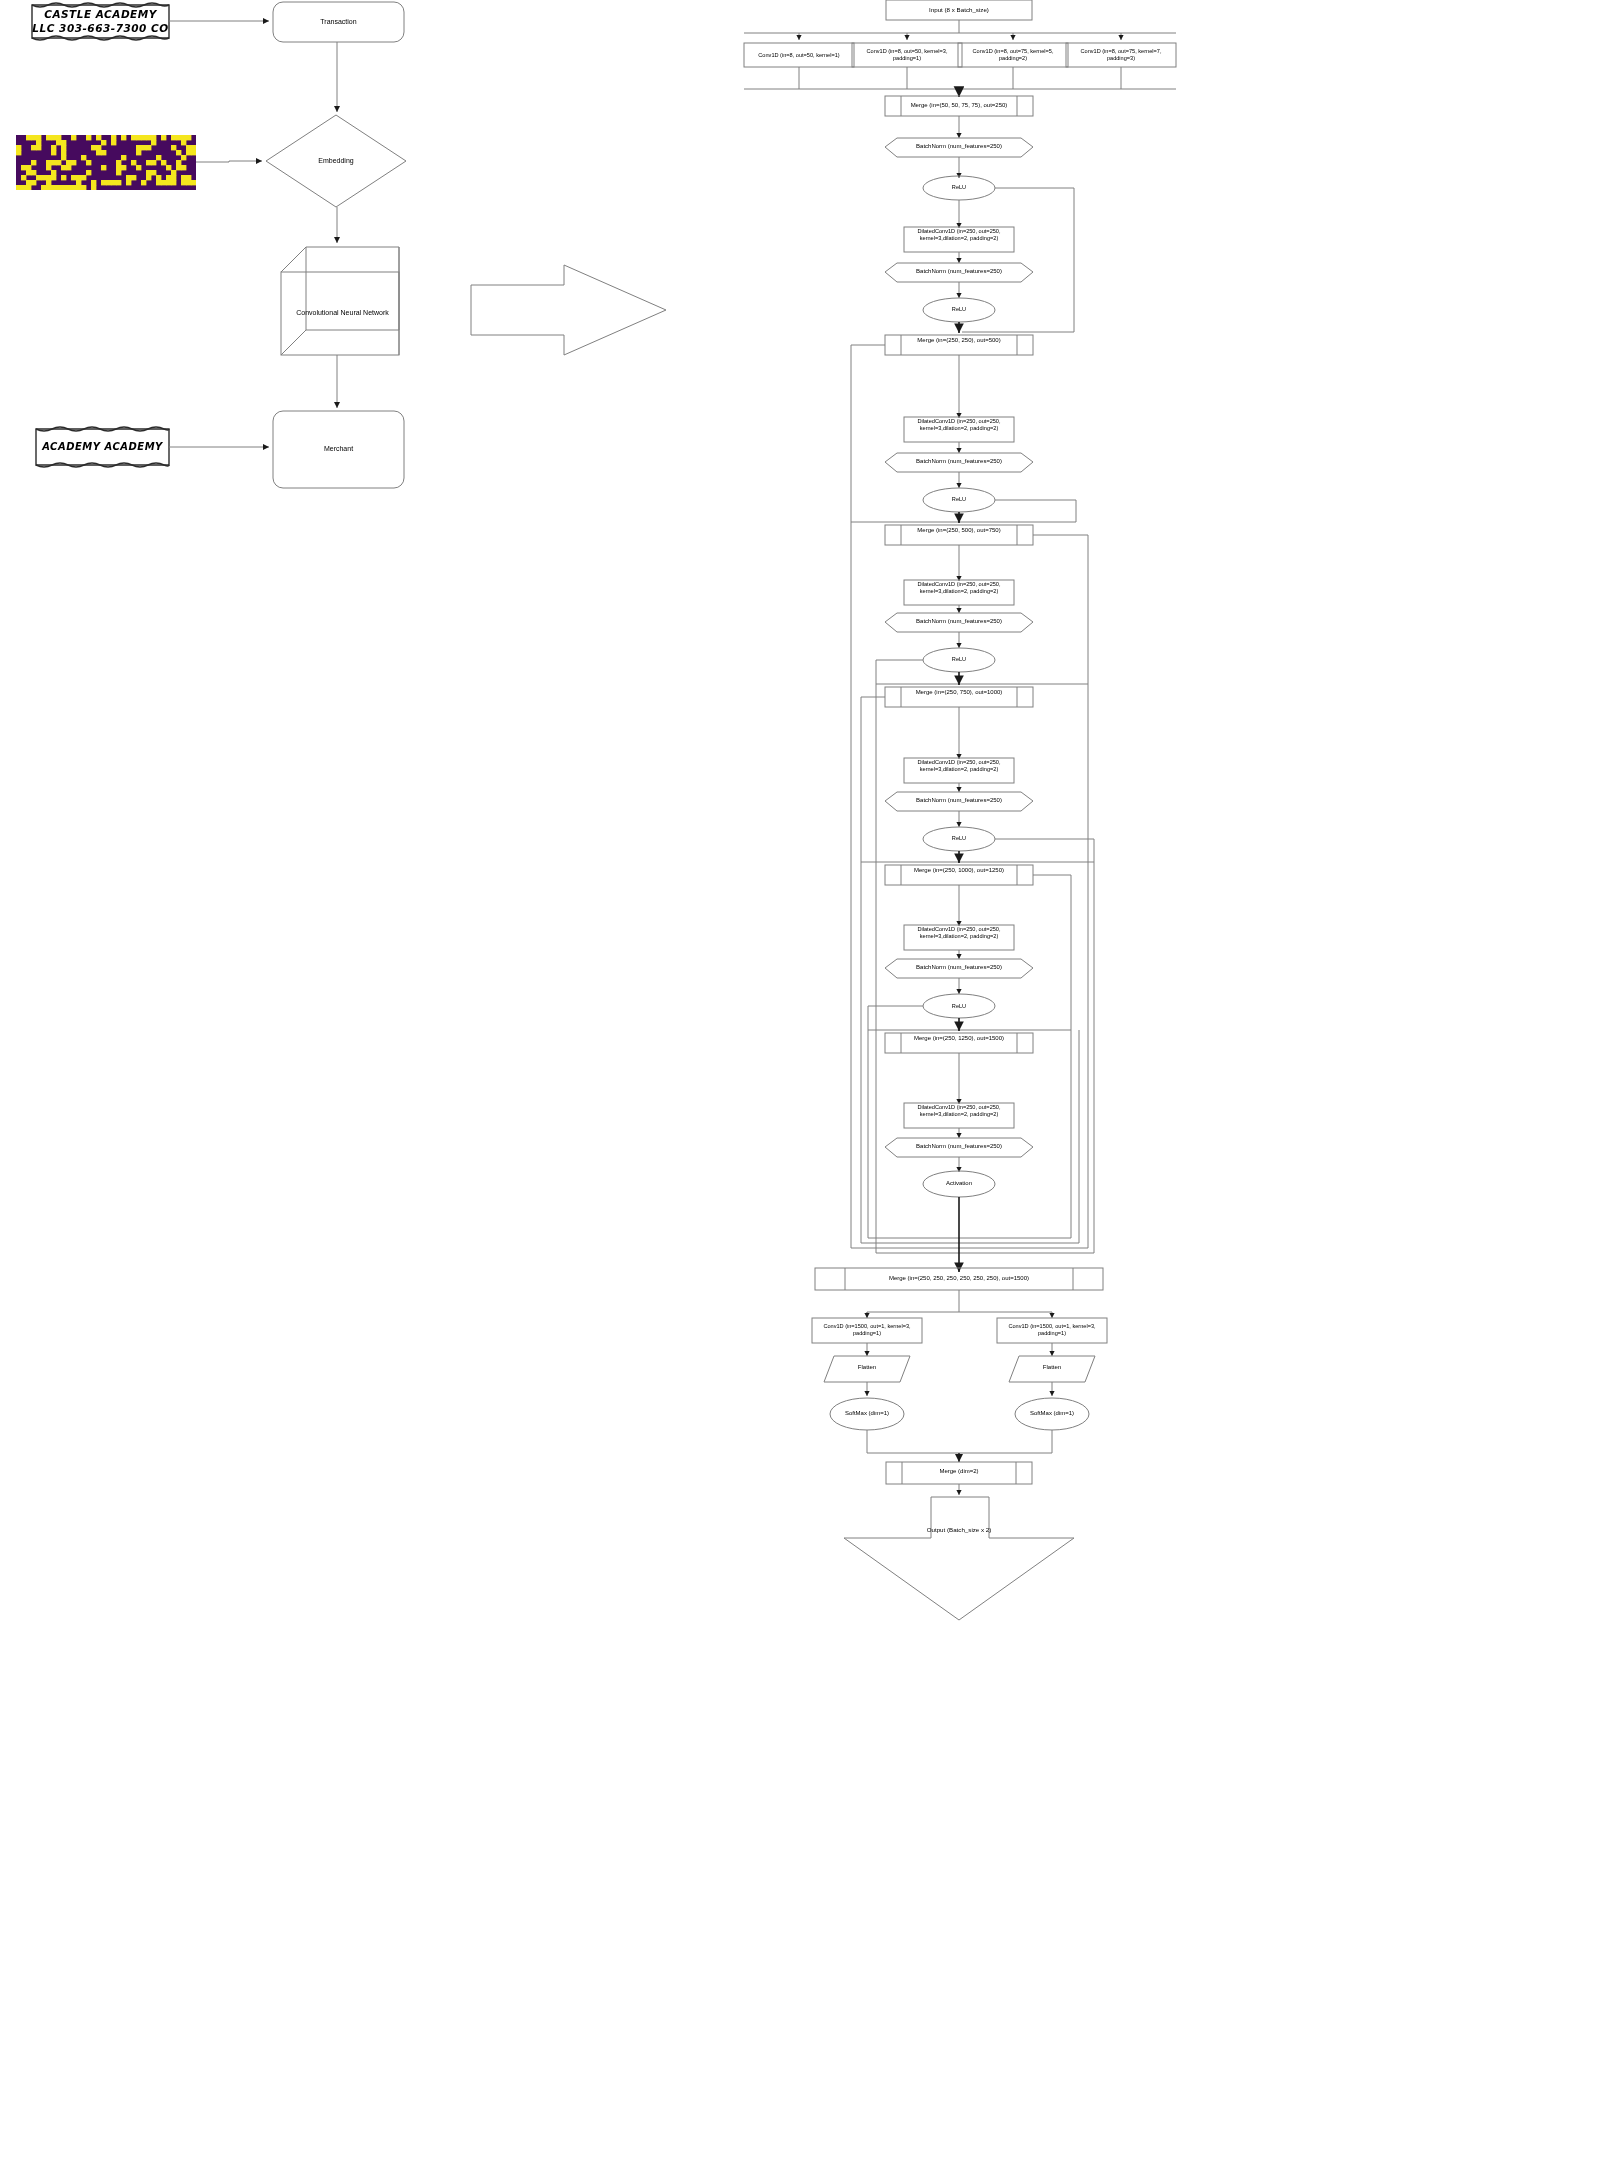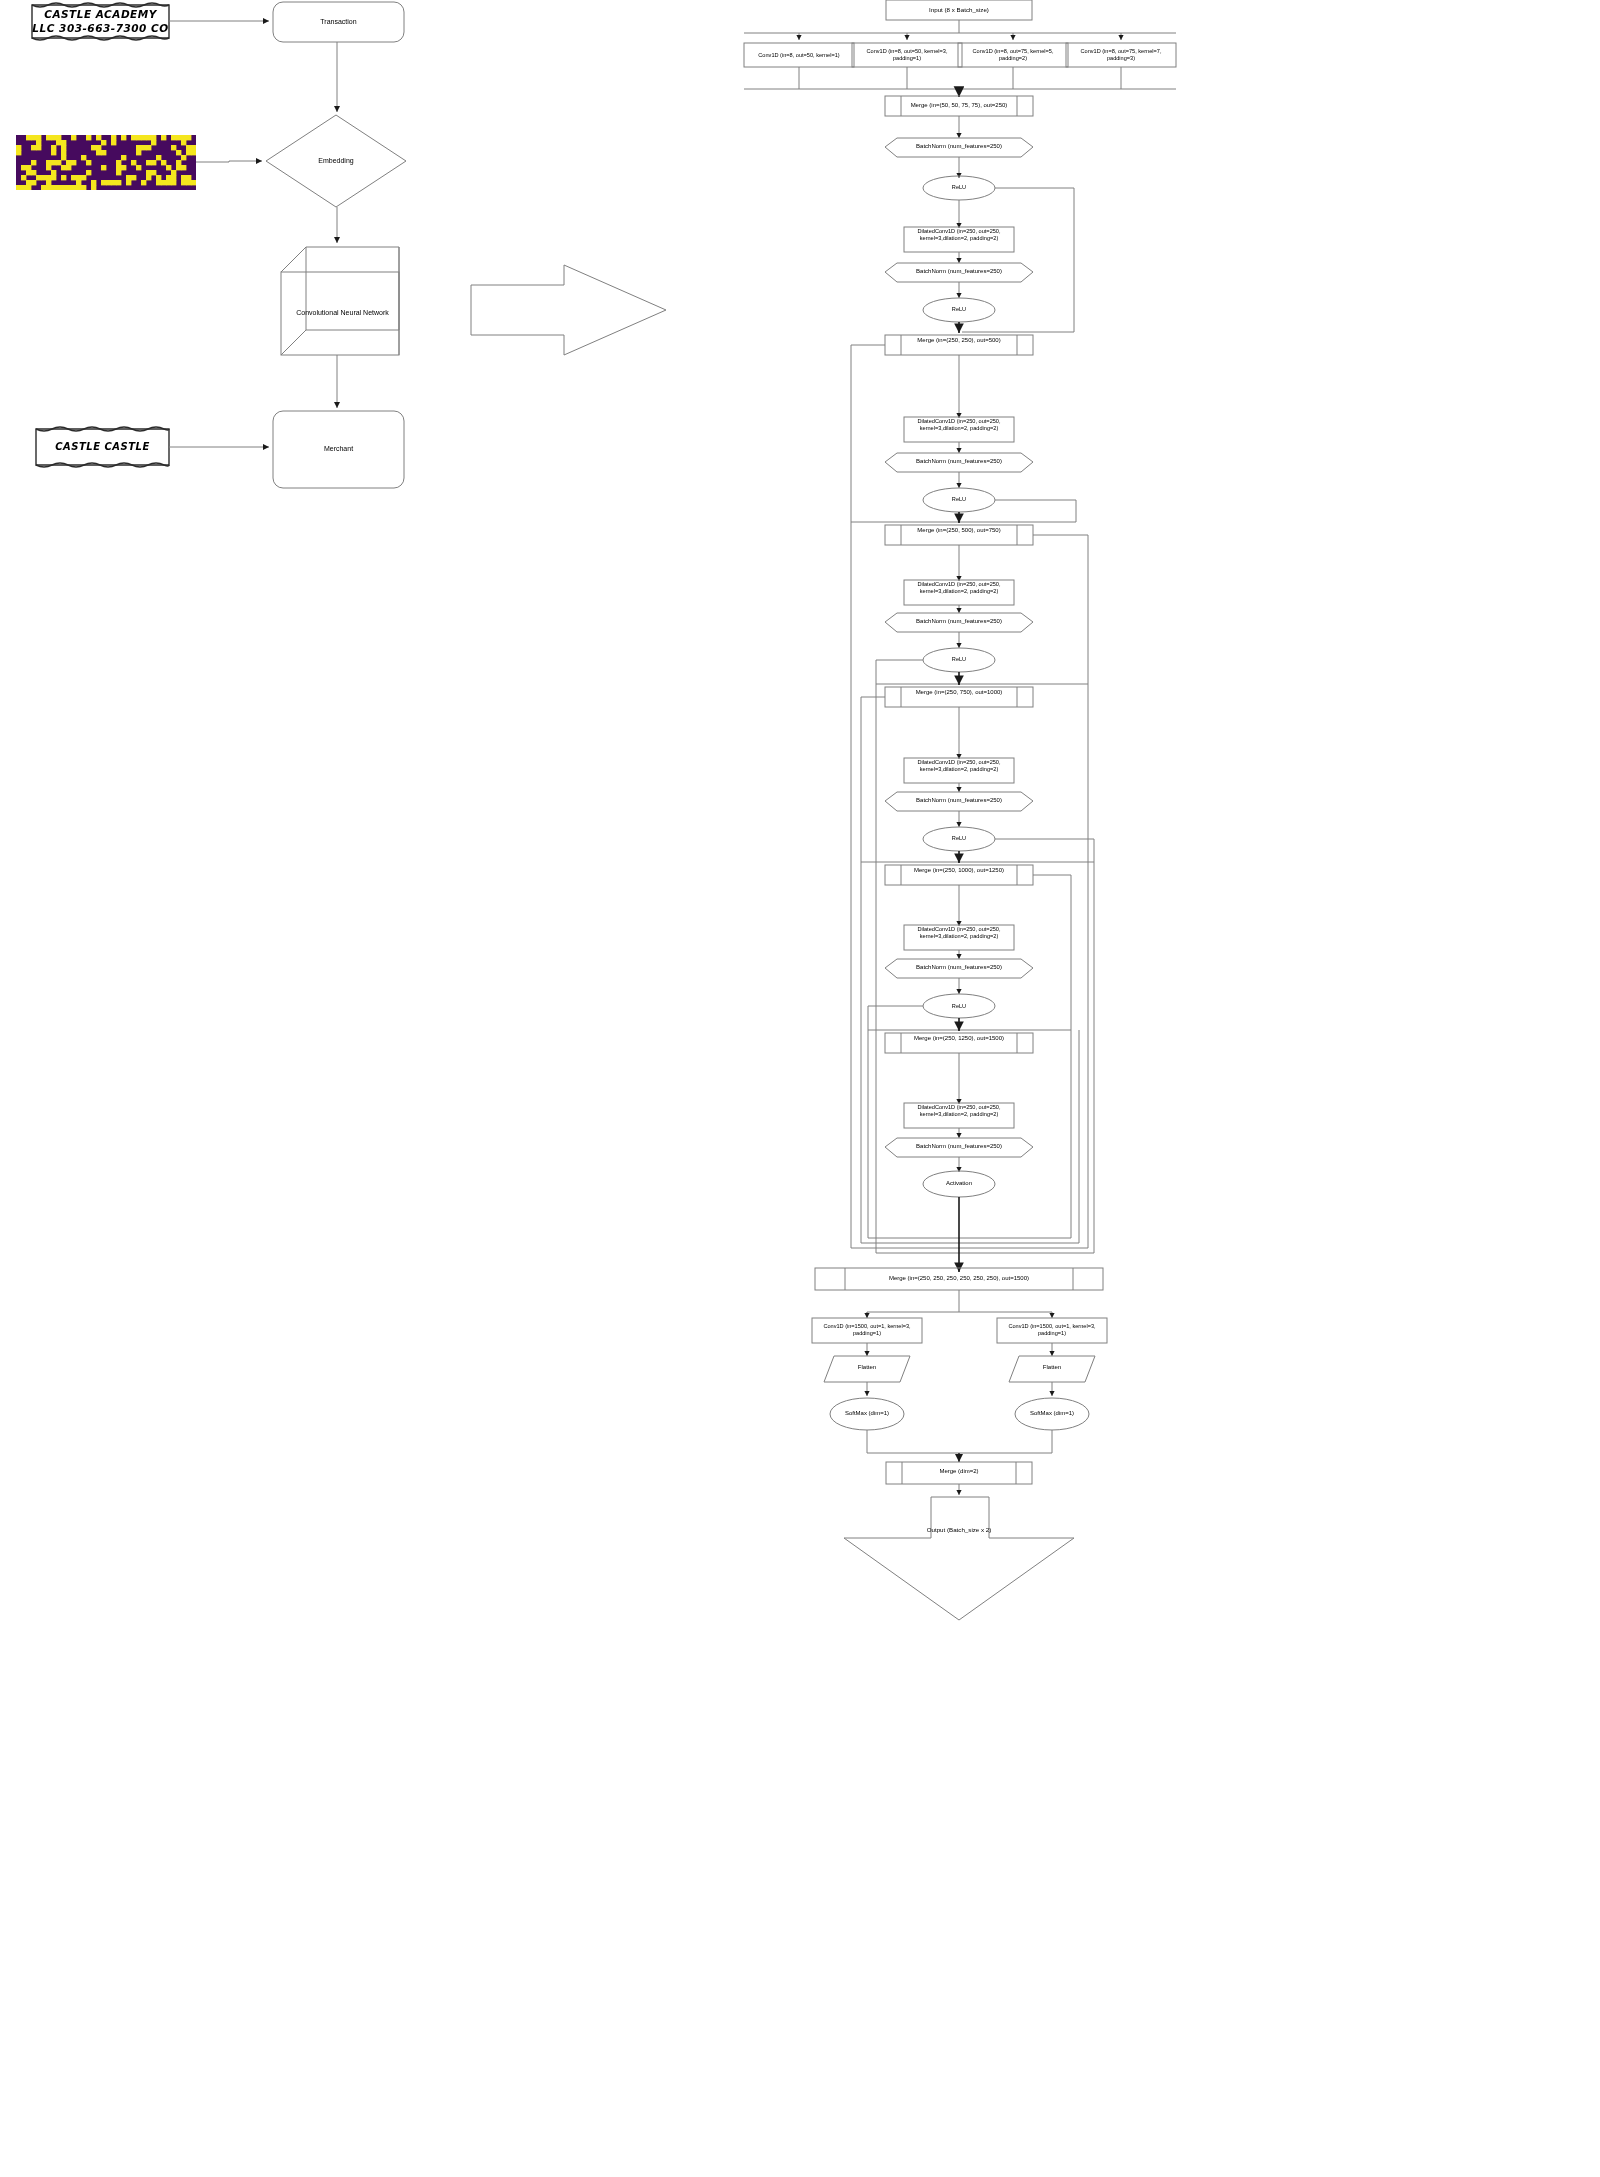--- a/index.html
+++ b/index.html
@@ -347,21 +347,21 @@
         <rect x="65.00" y="50.00" width="5.40" height="5.40" fill="#f5e61e"></rect>
         <rect x="75.00" y="50.00" width="5.40" height="5.40" fill="#f5e61e"></rect>
       </svg></div>
 
   <div id="labels">
       <div class="node-label handwrite" style="left: 16px; top: 5px; width: 137px; height: 33px; font-size: 10.5px; display: flex; align-items: center; justify-content: center;">CASTLE ACADEMY LLC 303-663-7300 CO</div>
       <div class="node-label" style="left: 257px; top: 2px; width: 131px; height: 40px; font-size: 7px; display: flex; align-items: center; justify-content: center;">Transaction</div>
       <div class="node-label" style="left: 250px; top: 115px; width: 140px; height: 92px; font-size: 7px; display: flex; align-items: center; justify-content: center;">Embedding</div>
       <div class="node-label" style="left: 265px; top: 272px; width: 123px; height: 83px; font-size: 7px; display: flex; align-items: center; justify-content: center;">Convolutional Neural Network</div>
       <div class="node-label" style="left: 257px; top: 411px; width: 131px; height: 77px; font-size: 7px; display: flex; align-items: center; justify-content: center;">Merchant</div>
-      <div class="node-label handwrite" style="left: 20px; top: 429px; width: 133px; height: 36px; font-size: 10px; display: flex; align-items: center; justify-content: center;">CASTLE CASTLE</div>
+      <div class="node-label handwrite" style="left: 20px; top: 429px; width: 133px; height: 36px; font-size: 10px; display: flex; align-items: center; justify-content: center;">ACADEMY ACADEMY</div>
       <div class="node-label" style="left: 870px; top: 0px; width: 146px; height: 20px; font-size: 6.2px; display: flex; align-items: center; justify-content: center;">Input (8 x Batch_size)</div>
       <div class="node-label" style="left: 728px; top: 43px; width: 110px; height: 24px; font-size: 5.6px; display: flex; align-items: center; justify-content: center;">Conv1D (in=8, out=50, kernel=1)</div>
       <div class="node-label" style="left: 836px; top: 43px; width: 110px; height: 24px; font-size: 5.6px; display: flex; align-items: center; justify-content: center;">Conv1D (in=8, out=50, kernel=3,
 padding=1)</div>
       <div class="node-label" style="left: 942px; top: 43px; width: 110px; height: 24px; font-size: 5.6px; display: flex; align-items: center; justify-content: center;">Conv1D (in=8, out=75, kernel=5,
 padding=2)</div>
       <div class="node-label" style="left: 1050px; top: 43px; width: 110px; height: 24px; font-size: 5.6px; display: flex; align-items: center; justify-content: center;">Conv1D (in=8, out=75, kernel=7,
 padding=3)</div>
       <div class="node-label" style="left: 869px; top: 96px; width: 148px; height: 20px; font-size: 6px; display: flex; align-items: center; justify-content: center;">Merge (in=(50, 50, 75, 75), out=250)</div>
       <div class="node-label" style="left: 855.5px; top: 137px; width: 175px; height: 20px; font-size: 6px; display: flex; align-items: center; justify-content: center;">BatchNorm (num_features=250)</div>

